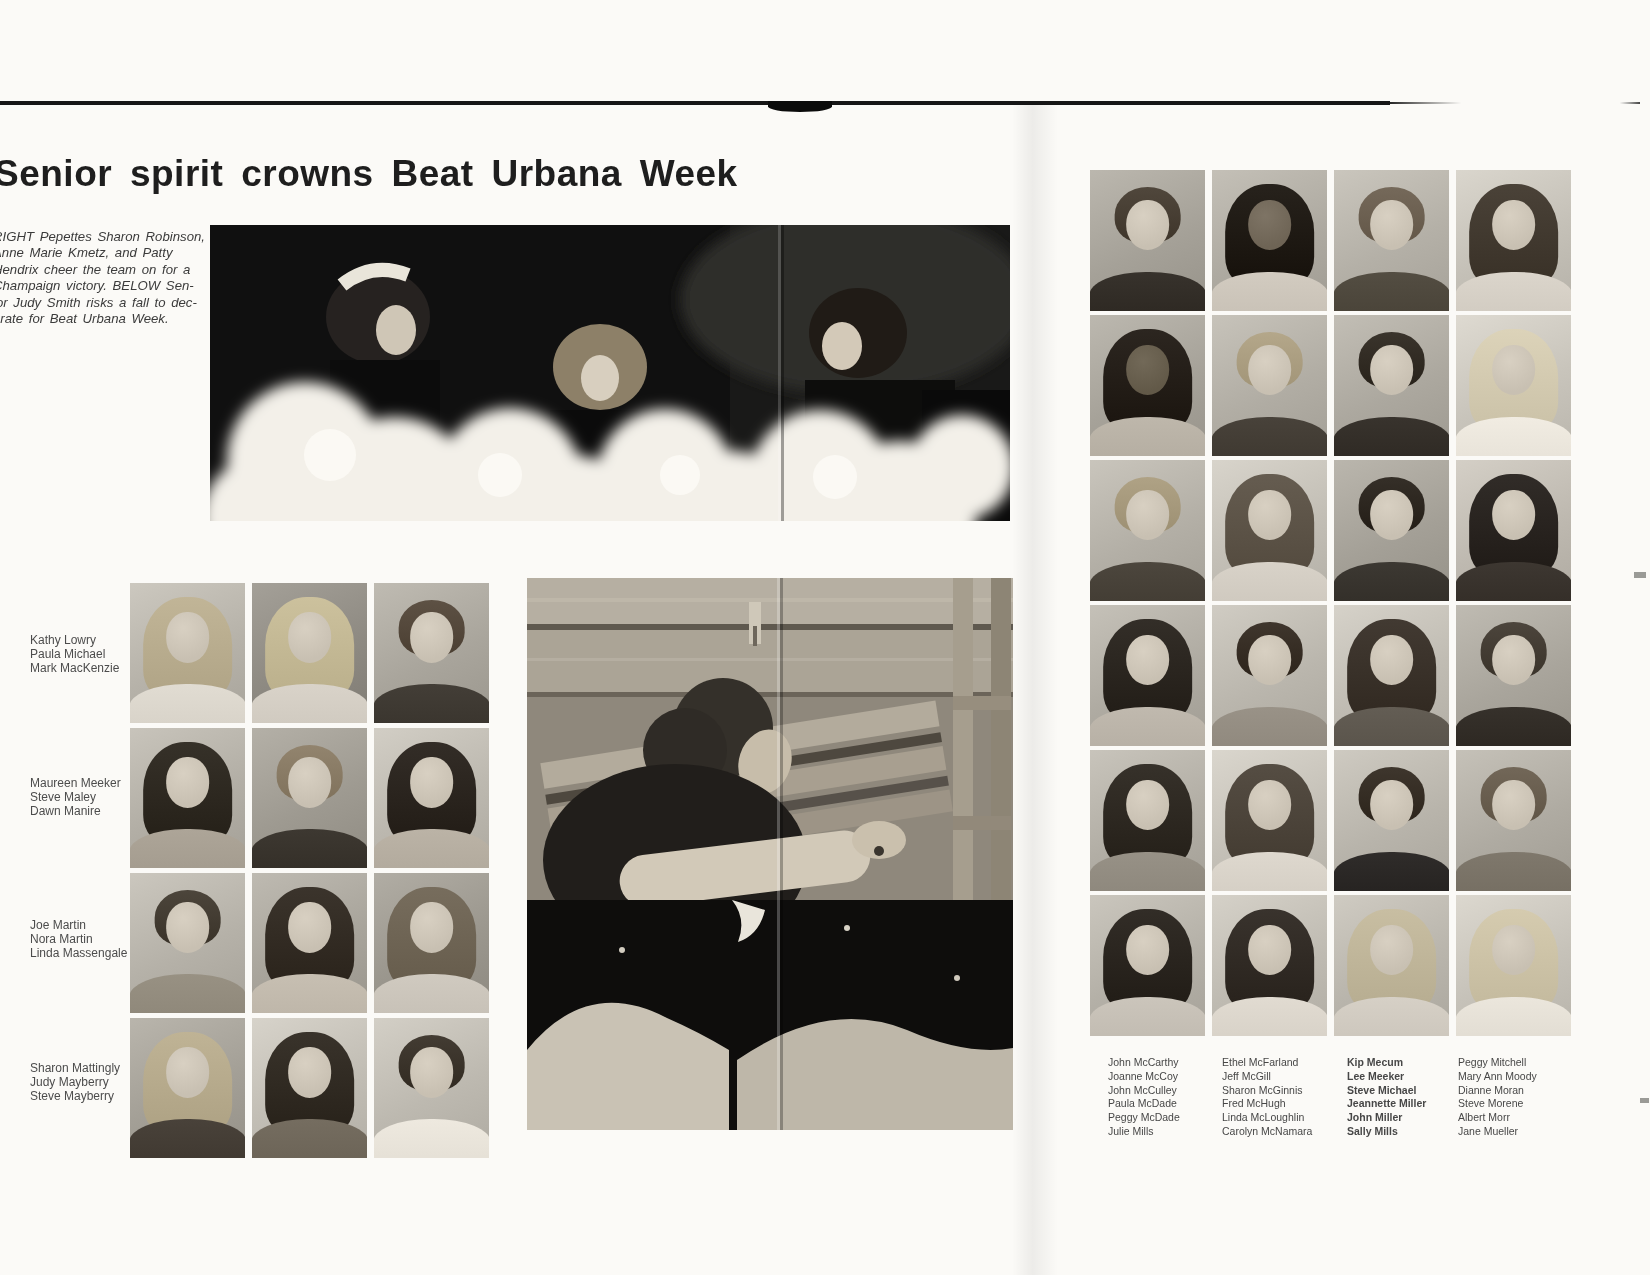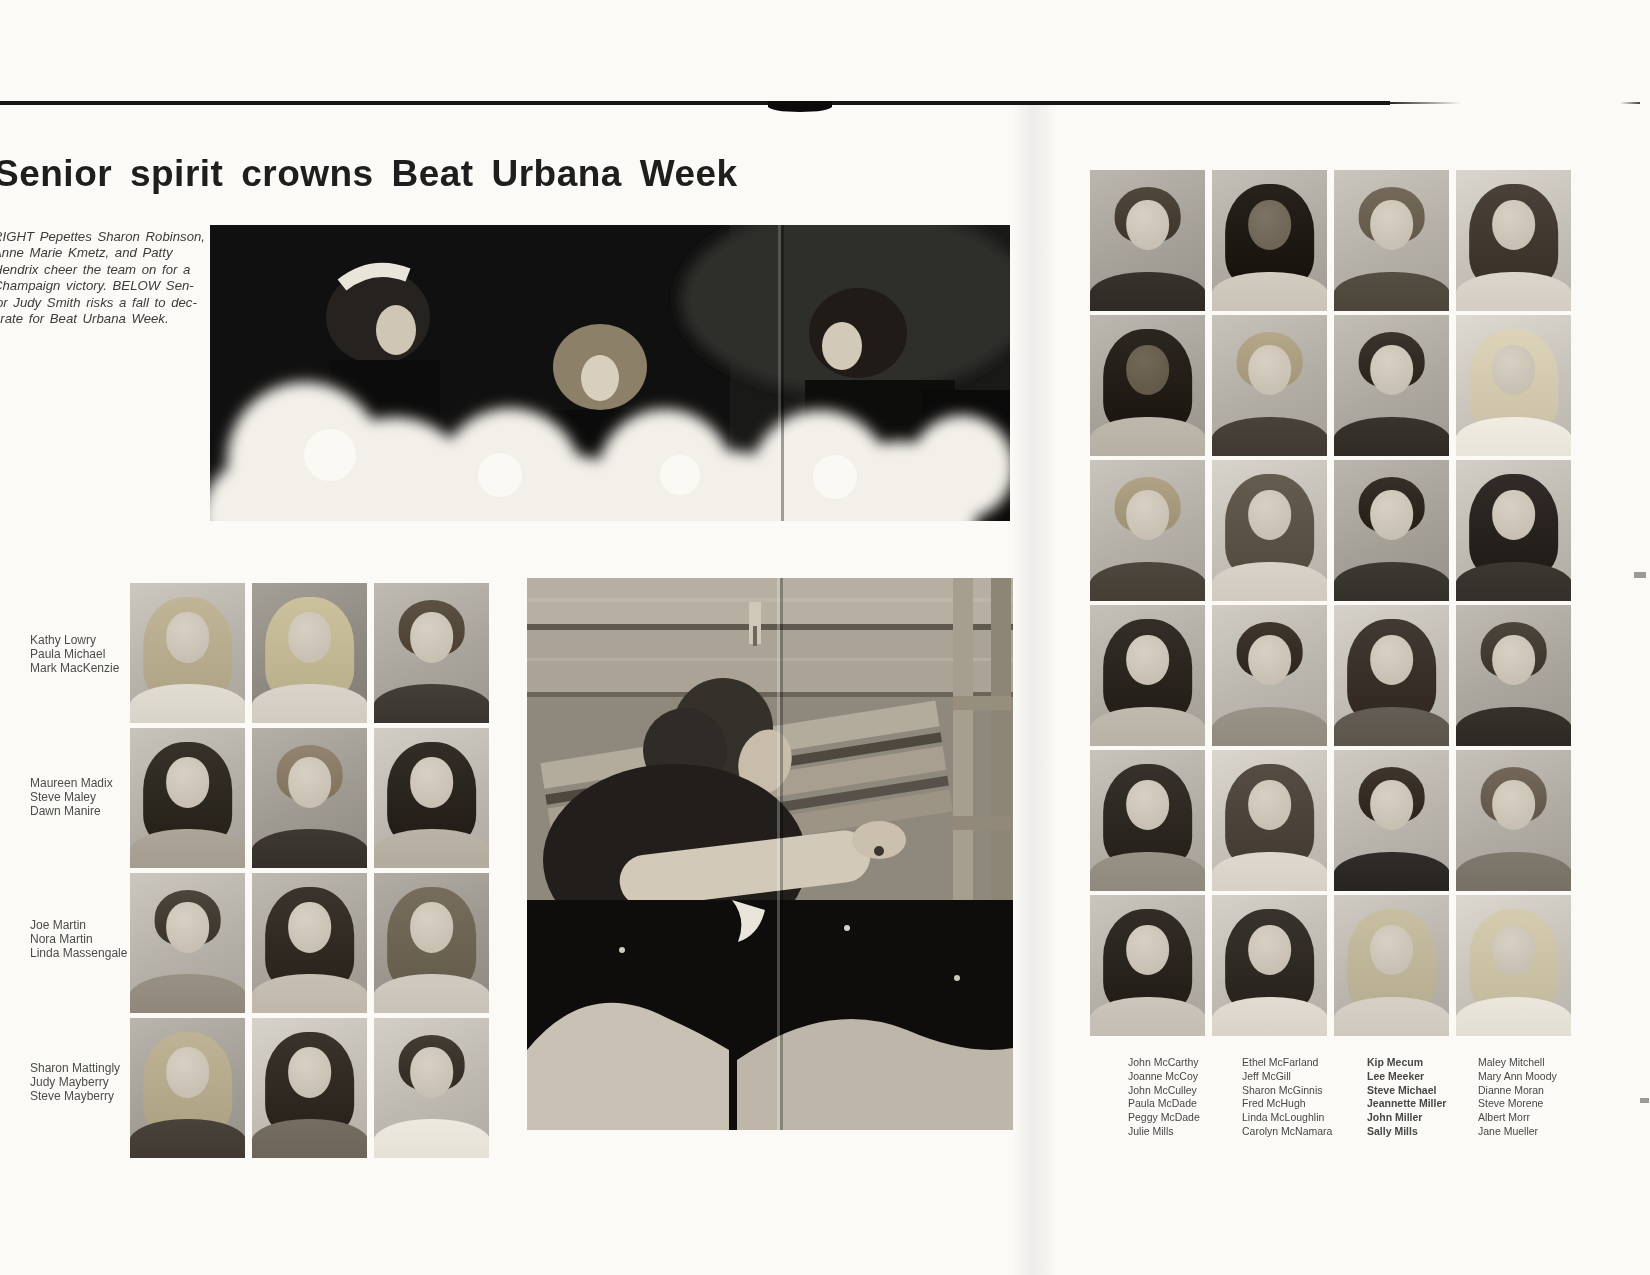--- a/index.html
+++ b/index.html
@@ -43,21 +43,21 @@
     border-radius:48% 48% 50% 50%;}
   .p-shoulders{position:absolute;left:50%;bottom:-6%;transform:translateX(-50%);width:102%;height:34%;
     border-radius:48% 48% 0 0;}
 
   
   .name-label{position:absolute;left:30px;width:110px;color:#4c4c4c;}
   .name-label div{font-size:12px;line-height:14.2px;white-space:nowrap;}
 
   
   .rname-col{position:absolute;top:1056px;color:#474747;}
-  .rname-col div{font-size:10.5px;line-height:13.8px;white-space:nowrap;margin-left:20px;}
+  .rname-col div{font-size:10.5px;line-height:13.8px;white-space:nowrap;}
 </style>
 </head>
 <body>
 
 <div class="spread">
 
   <div class="top-rule"></div>
   <div class="top-rule-fade"></div>
   <div class="fold-blob"></div>
   <div class="gutter"></div>
@@ -236,21 +236,21 @@
       </div>
     </div>
 
   <div>
       <div class="name-label" style="top: 633px;">
         <div>Kathy Lowry</div>
         <div>Paula Michael</div>
         <div>Mark MacKenzie</div>
       </div>
       <div class="name-label" style="top: 776px;">
-        <div>Maureen Madix</div>
+        <div>Maureen Meeker</div>
         <div>Steve Maley</div>
         <div>Dawn Manire</div>
       </div>
       <div class="name-label" style="top: 918px;">
         <div>Joe Martin</div>
         <div>Nora Martin</div>
         <div>Linda Massengale</div>
       </div>
       <div class="name-label" style="top: 1061px;">
         <div>Sharon Mattingly</div>
@@ -401,21 +401,21 @@
       </div>
       <div class="rname-col" style="left: 1347px; font-weight: bold;">
         <div>Kip Mecum</div>
         <div>Lee Meeker</div>
         <div>Steve Michael</div>
         <div>Jeannette Miller</div>
         <div>John Miller</div>
         <div>Sally Mills</div>
       </div>
       <div class="rname-col" style="left: 1458px;">
-        <div>Maley Mitchell</div>
+        <div>Peggy Mitchell</div>
         <div>Mary Ann Moody</div>
         <div>Dianne Moran</div>
         <div>Steve Morene</div>
         <div>Albert Morr</div>
         <div>Jane Mueller</div>
       </div>
     </div>
 
 </div>
 

